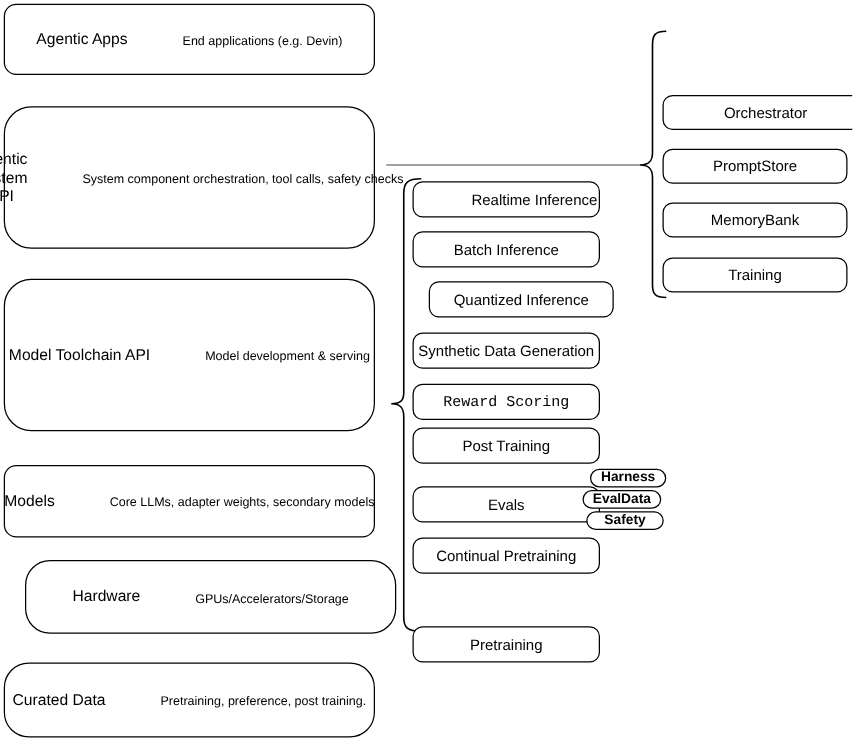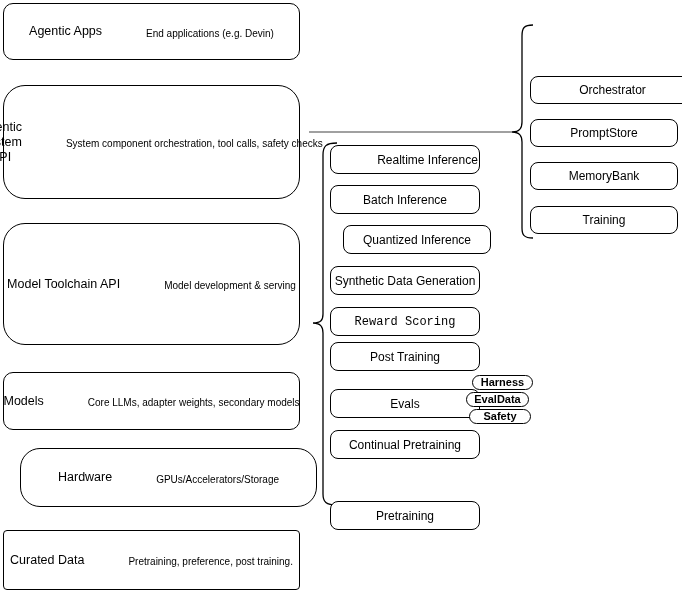--- a/index.html
+++ b/index.html
@@ -85,21 +85,21 @@
   <div class="node big-node" style="left:3px; top:372px; width:297px; height:58px; border-radius:10px;">
     <div class="title">Models</div>
     <div class="subtitle">Core LLMs, adapter weights, secondary models</div>
   </div>
 
   <div class="node big-node" style="left:0; top:448px; width:297px; height:59px; border-radius:20px;margin-left:20px;">
     <div class="title">Hardware</div>
     <div class="subtitle">GPUs/Accelerators/Storage</div>
   </div>
 
-  <div class="node big-node" style="left:3px; top:530px; width:297px; height:60px; border-radius:4px;">
+  <div class="node big-node" style="left:3px; top:530px; width:297px; height:60px; border-radius:20px;">
     <div class="title">Curated Data</div>
     <div class="subtitle">Pretraining, preference, post training.</div>
   </div>
 
   <div class="node small-node" style="left:330px; top:145px; width:150px; height:29px;padding-left:45px;">Realtime Inference</div>
   <div class="node small-node" style="left:330px; top:185px; width:150px; height:29px;">Batch Inference</div>
   <div class="node small-node" style="left:343px; top:225px; width:148px; height:29px;">Quantized Inference</div>
   <div class="node small-node" style="left:330px; top:266px; width:150px; height:29px;">Synthetic Data Generation</div>
   <div class="node small-node" style="left:330px; top:307px; width:150px; height:29px;font-family:Liberation Mono, monospace;">Reward Scoring</div>
   <div class="node small-node" style="left:330px; top:342px; width:150px; height:29px;">Post Training</div>

